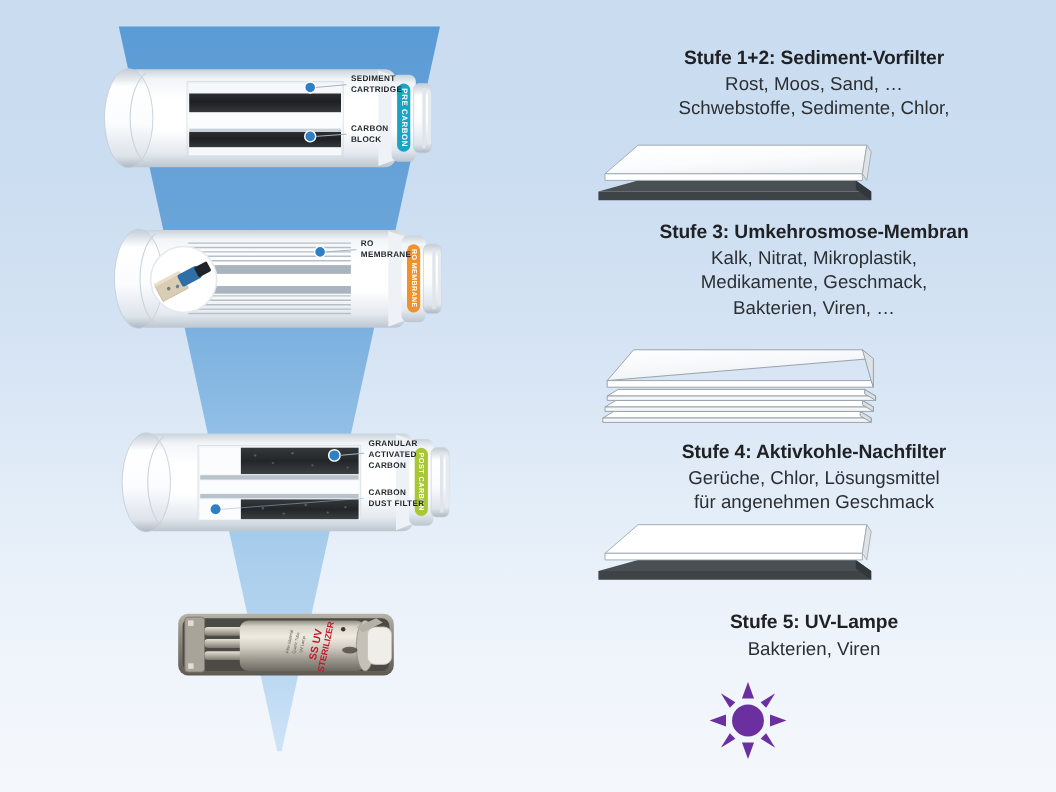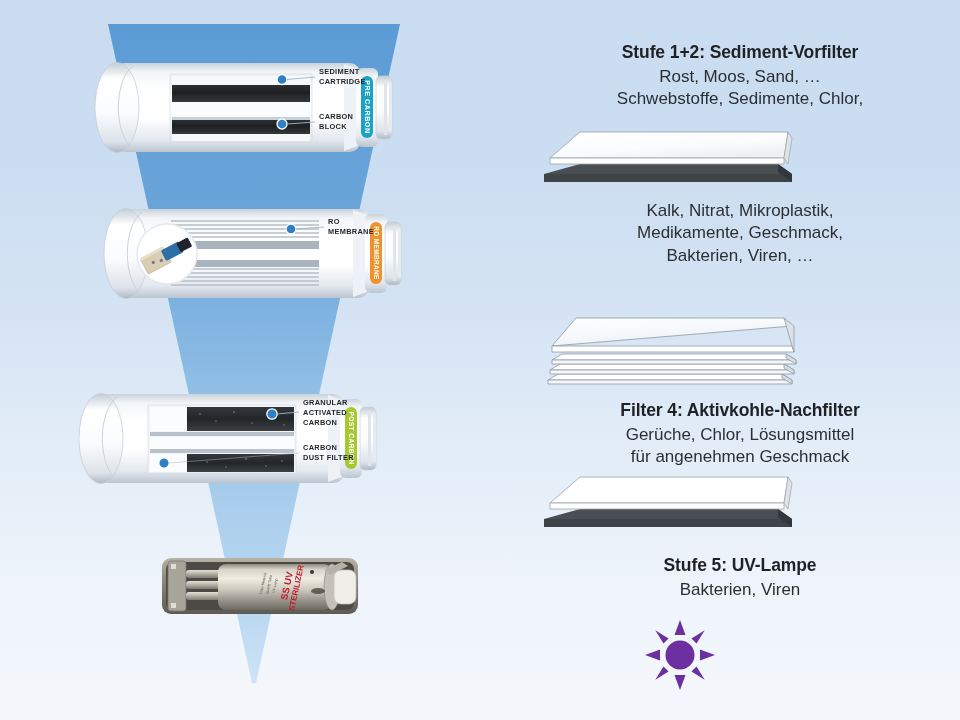--- a/index.html
+++ b/index.html
@@ -177,21 +177,21 @@
         <circle cx="-16" cy="1" r="1.6" fill="#6f7c8a"></circle>
         <circle cx="-8" cy="3" r="1.6" fill="#6f7c8a"></circle>
       </g>
       <circle cx="190" cy="31" r="5" fill="#2e7fc4" stroke="#ffffff" stroke-width="1.3"></circle>
       <line x1="195" y1="31" x2="223" y2="29" stroke="#9fb6c9" stroke-width="0.9"></line>
       <text x="227" y="26" font-size="7.4" font-weight="bold" fill="#1f2429" letter-spacing="0.3">RO</text>
       <text x="227" y="36" font-size="7.4" font-weight="bold" fill="#1f2429" letter-spacing="0.3">MEMBRANE</text>
     </svg>
   </div>
 
-  <div class="cartridge nosel" style="left:76px;top:383px;">
+  <div class="cartridge nosel" style="left:108px;top:383px;">
     <svg class="cart-svg" width="310" height="112" viewBox="0 0 310 112">
       <defs>
         <linearGradient id="body3" x1="0" y1="0" x2="0" y2="1">
           <stop offset="0" stop-color="#c9d2da"></stop>
           <stop offset="0.10" stop-color="#f2f5f8"></stop>
           <stop offset="0.30" stop-color="#ffffff"></stop>
           <stop offset="0.62" stop-color="#ffffff"></stop>
           <stop offset="0.86" stop-color="#e3e9ef"></stop>
           <stop offset="1" stop-color="#bcc6d0"></stop>
         </linearGradient>
@@ -384,27 +384,28 @@
     </svg>
   </div>
 
   <div class="textcol" style="top:42px;">
     <p class="blk-title">Stufe 1+2: Sediment-Vorfilter</p>
     <p class="blk-body">Rost, Moos, Sand, …</p>
     <p class="blk-body">Schwebstoffe, Sedimente, Chlor,</p>
   </div>
 
   <div class="textcol" style="top:200px;">
+    <p class="blk-title">Stufe 3: Umkehrosmose-Membran</p>
     <p class="blk-body">Kalk, Nitrat, Mikroplastik,</p>
     <p class="blk-body">Medikamente, Geschmack,</p>
     <p class="blk-body">Bakterien, Viren, …</p>
   </div>
 
   <div class="textcol" style="top:400px;">
-    <p class="blk-title">Filter 4: Aktivkohle-Nachfilter</p>
+    <p class="blk-title">Stufe 4: Aktivkohle-Nachfilter</p>
     <p class="blk-body">Gerüche, Chlor, Lösungsmittel</p>
     <p class="blk-body">für angenehmen Geschmack</p>
   </div>
 
   <div class="textcol" style="top:555px;">
     <p class="blk-title">Stufe 5: UV-Lampe</p>
     <p class="blk-body">Bakterien, Viren</p>
   </div>
 
 </div>

